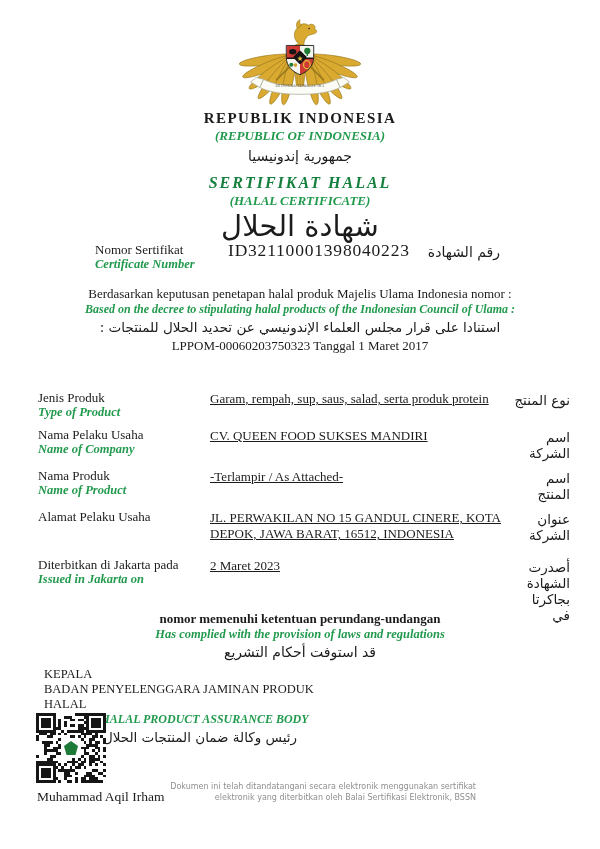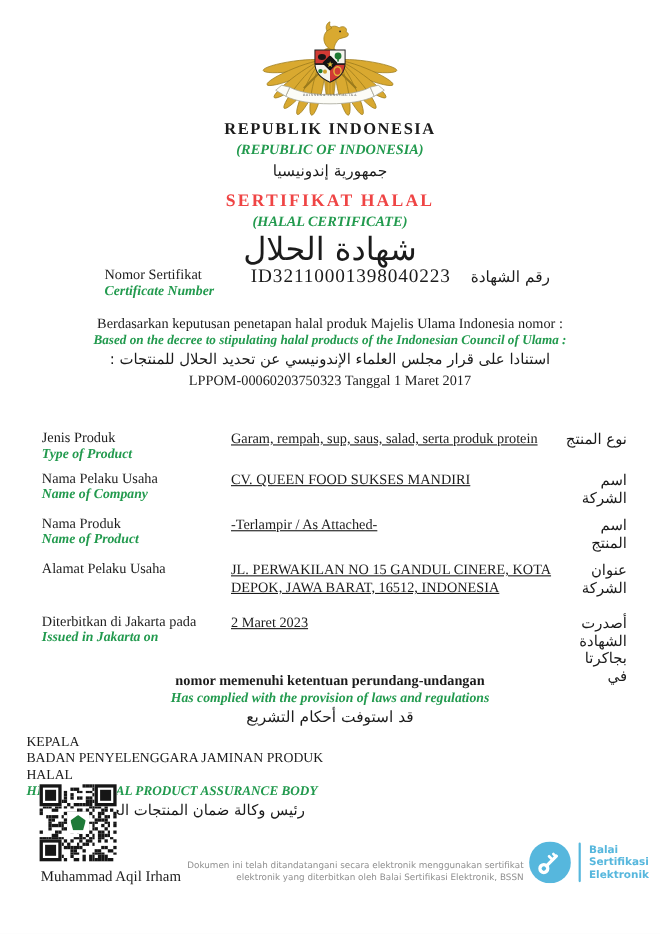--- a/index.html
+++ b/index.html
@@ -9,21 +9,21 @@
   .en{color:#229a4e;font-style:italic;font-weight:bold;}
 
   
   .emblem{position:absolute;top:14px;left:50%;transform:translateX(-50%);}
 
   
   .header{position:absolute;top:110px;left:0;right:0;text-align:center;}
   .country-id{font-size:15px;font-weight:bold;letter-spacing:1.4px;}
   .country-en{font-size:13px;margin-top:1px;}
   .country-ar{font-size:14px;margin-top:4px;}
-  .title-id{font-size:16px;font-weight:bold;letter-spacing:2px;color:#ef4444;margin-top:10px;}
+  .title-id{font-size:16px;font-weight:bold;letter-spacing:2px;color:#15803d;margin-top:10px;font-style:italic;}
   .title-en{font-size:13px;margin-top:1px;}
   .title-ar{font-size:29px;line-height:1.15;margin-top:1px;}
 
   
   .certrow{position:absolute;top:240px;left:0;right:0;height:40px;}
   .cr-label{position:absolute;left:95px;top:2px;font-size:13px;line-height:15px;}
   .cr-label .en{font-size:12.5px;}
   .cr-value{position:absolute;left:228px;top:0;font-size:17.5px;letter-spacing:.8px;}
   .cr-ar{position:absolute;right:100px;top:4px;font-size:14px;}
 
@@ -43,21 +43,21 @@
   .fa{flex:1;text-align:right;font-size:13.5px;padding-top:2px;}
   .issued{margin-top:14px;}
 
   
   .compliance{position:absolute;top:611px;left:0;right:0;text-align:center;}
   .c1{font-size:13px;font-weight:bold;line-height:16px;}
   .c2{font-size:12.5px;line-height:15px;}
   .c3{font-size:14px;line-height:20px;}
 
   
-  .sig{position:absolute;left:24px;top:667px;width:312px;font-size:12.5px;line-height:15px;}
+  .sig{position:absolute;left:44px;top:667px;width:312px;font-size:12.5px;line-height:15px;}
   .sig .en{font-size:12px;}
   .sig .sar{text-align:center;font-size:13.5px;margin-top:3px;}
   .signame{position:absolute;left:37px;top:789px;font-size:13.5px;}
 
   
   .qr{position:absolute;left:36px;top:713px;width:70px;height:70px;background:#fff;}
   .qr i{position:absolute;background:#161616;}
   .qr b{position:absolute;box-sizing:border-box;border:3px solid #161616;background:#fff;}
   .qr b::after{content:"";position:absolute;inset:2px;background:#161616;}
   .qrlogo{position:absolute;left:50%;top:50%;width:20px;height:20px;margin:-10px 0 0 -10px;background:#fff;
@@ -448,32 +448,14 @@
         <span></span>
       </div>
   </div>
   <div class="signame">Muhammad Aqil Irham</div>
 
   <div class="disclaimer">
     <div>Dokumen ini telah ditandatangani secara elektronik menggunakan sertifikat</div>
     <div>elektronik yang diterbitkan oleh Balai Sertifikasi Elektronik, BSSN</div>
   </div>
 
-  <div class="bse">
-    <svg width="38" height="38" viewBox="0 0 36 36">
-      <circle cx="18" cy="18" r="18" fill="#56b7dd"></circle>
-      <g transform="rotate(225 18 18)" fill="#ffffff">
-        <circle cx="18" cy="10.5" r="4.8"></circle>
-        <circle cx="18" cy="10.5" r="1.9" fill="#56b7dd"></circle>
-        <rect x="16.6" y="14" width="2.8" height="13" rx="1"></rect>
-        <rect x="18" y="20" width="5.4" height="2.3" rx="1"></rect>
-        <rect x="18" y="24" width="4.2" height="2.3" rx="1"></rect>
-      </g>
-    </svg>
-    <div class="bse-div"></div>
-    <div class="bse-text">
-      <div>Balai</div>
-      <div>Sertifikasi</div>
-      <div>Elektronik</div>
-    </div>
-  </div>
 
 </div>
 
 </body></html>

